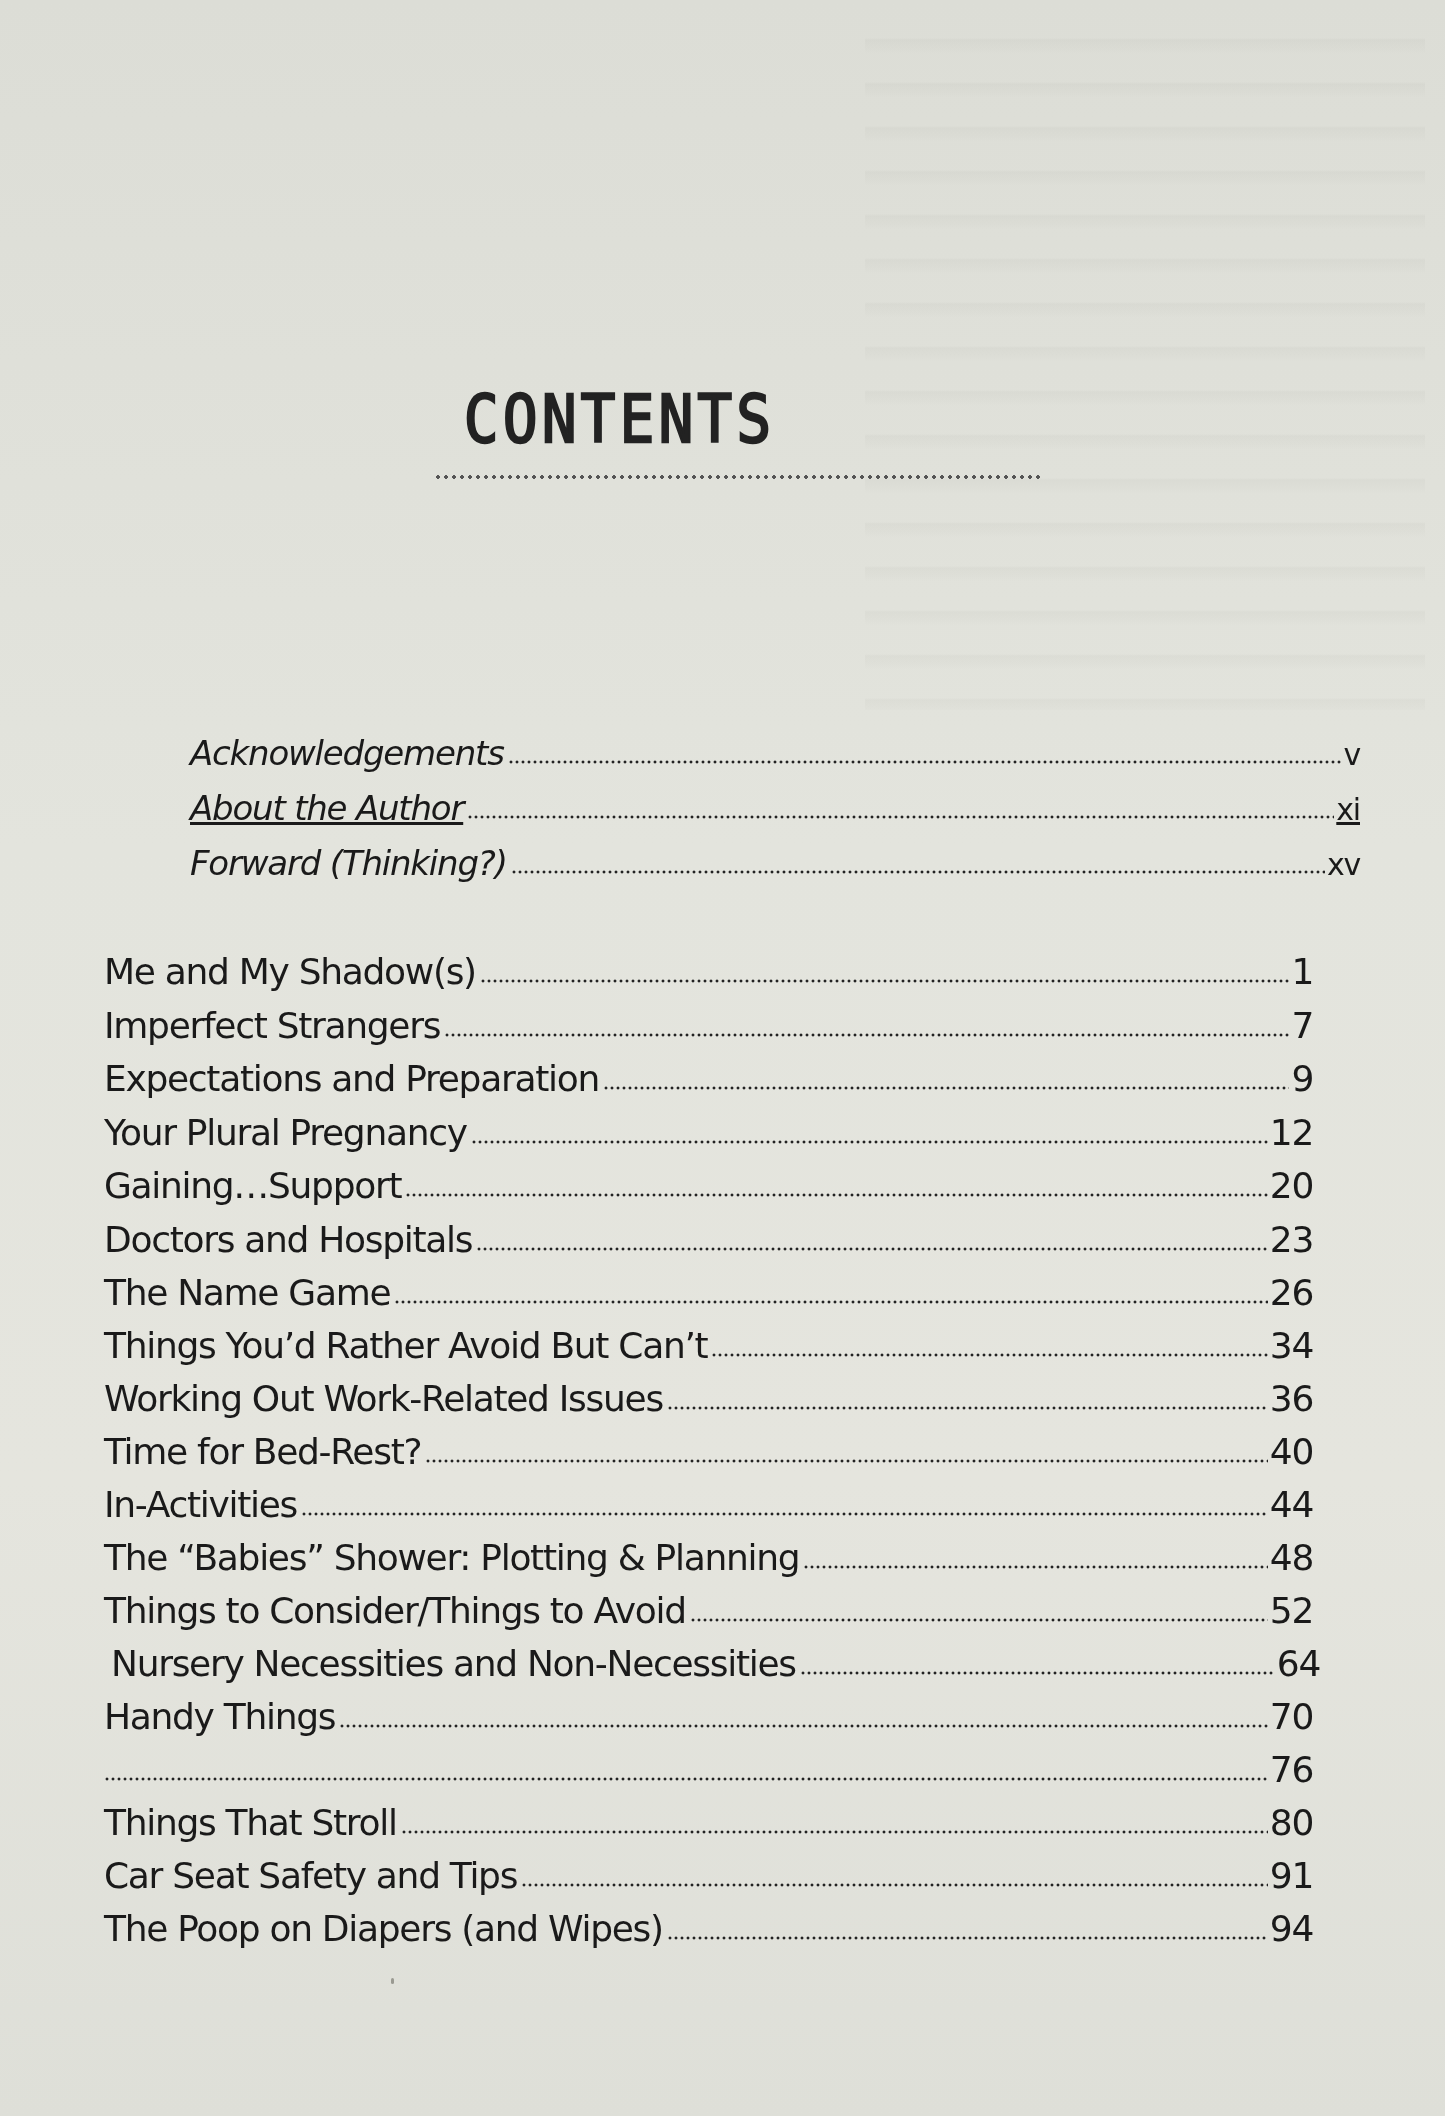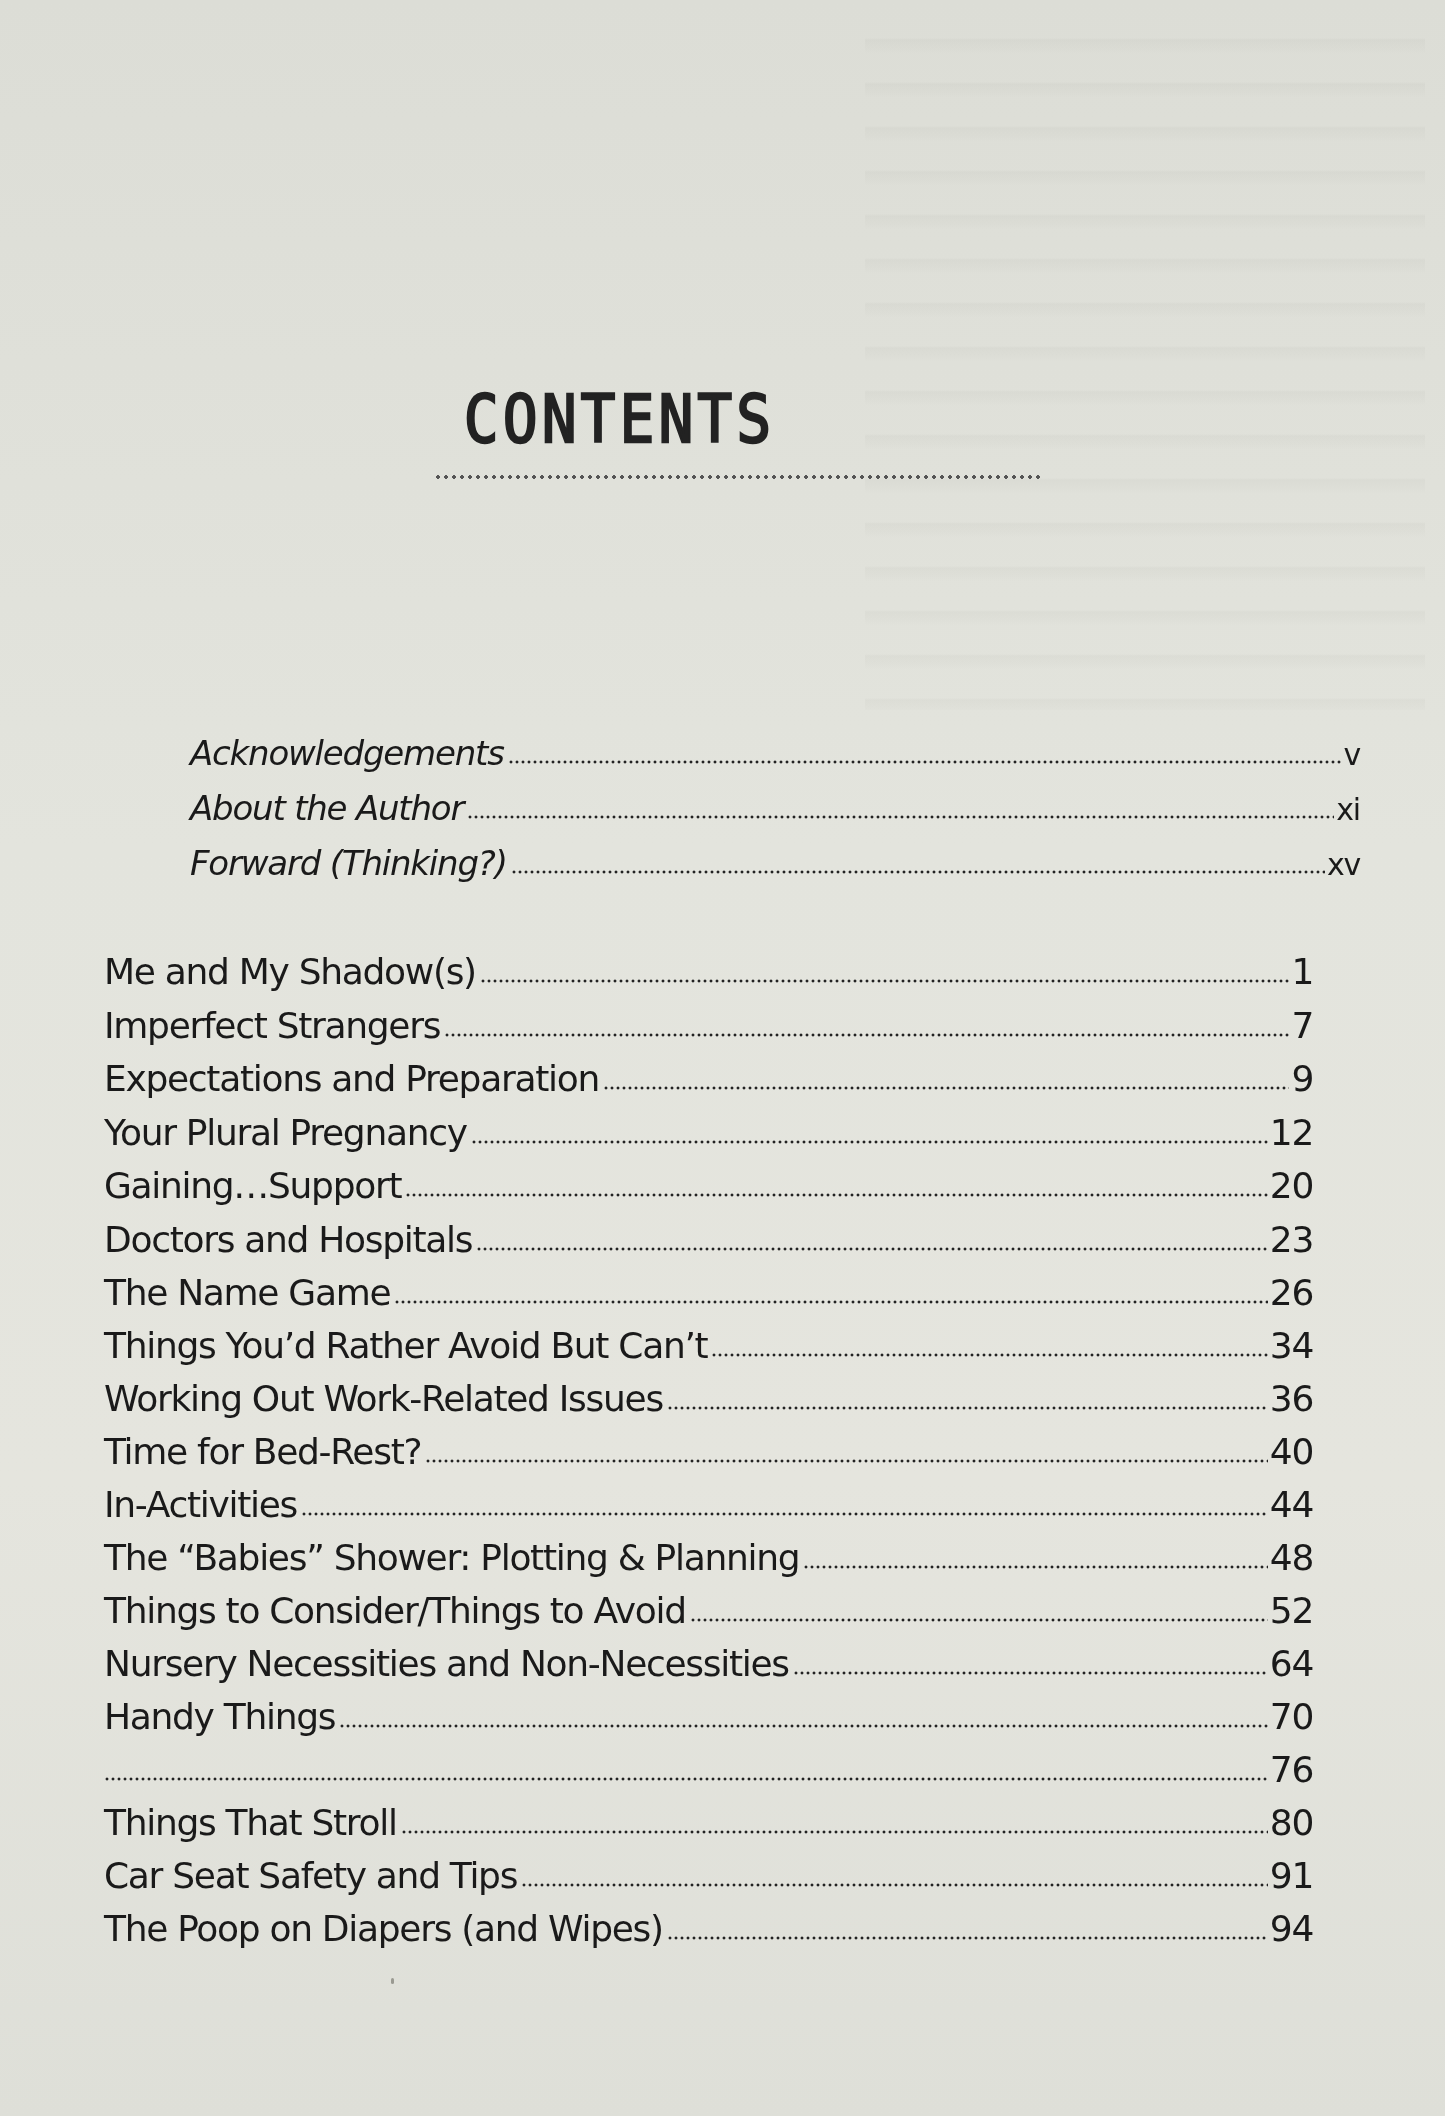--- a/index.html
+++ b/index.html
@@ -123,21 +123,21 @@
 </div>
 <div class="title-rule"></div>
 
 <div class="toc">
 
   <div class="row front" style="top:733px;">
     <span class="label">Acknowledgements</span>
     <span class="dots"></span>
     <span class="page">v</span>
   </div>
-  <div class="row front" style="top:788px;">
+  <div class="row front" style="top:788px;text-decoration:underline;">
     <span class="label">About the Author</span>
     <span class="dots"></span>
     <span class="page">xi</span>
   </div>
   <div class="row front" style="top:843px;">
     <span class="label">Forward (Thinking?)</span>
     <span class="dots"></span>
     <span class="page">xv</span>
   </div>
 
@@ -199,21 +199,21 @@
   <div class="row chapter" style="top:1537px;">
     <span class="label">The “Babies” Shower: Plotting &amp; Planning</span>
     <span class="dots"></span>
     <span class="page">48</span>
   </div>
   <div class="row chapter" style="top:1590px;">
     <span class="label">Things to Consider/Things to Avoid</span>
     <span class="dots"></span>
     <span class="page">52</span>
   </div>
-  <div class="row chapter" style="top:1643px;">
+  <div class="row chapter" style="top:1643px;margin-left:7px;">
     <span class="label">Nursery Necessities and Non-Necessities</span>
     <span class="dots"></span>
     <span class="page">64</span>
   </div>
   <div class="row chapter" style="top:1696px;">
     <span class="label">Handy Things</span>
     <span class="dots"></span>
     <span class="page">70</span>
   </div>
   <div class="row chapter" style="top:1749px;">

